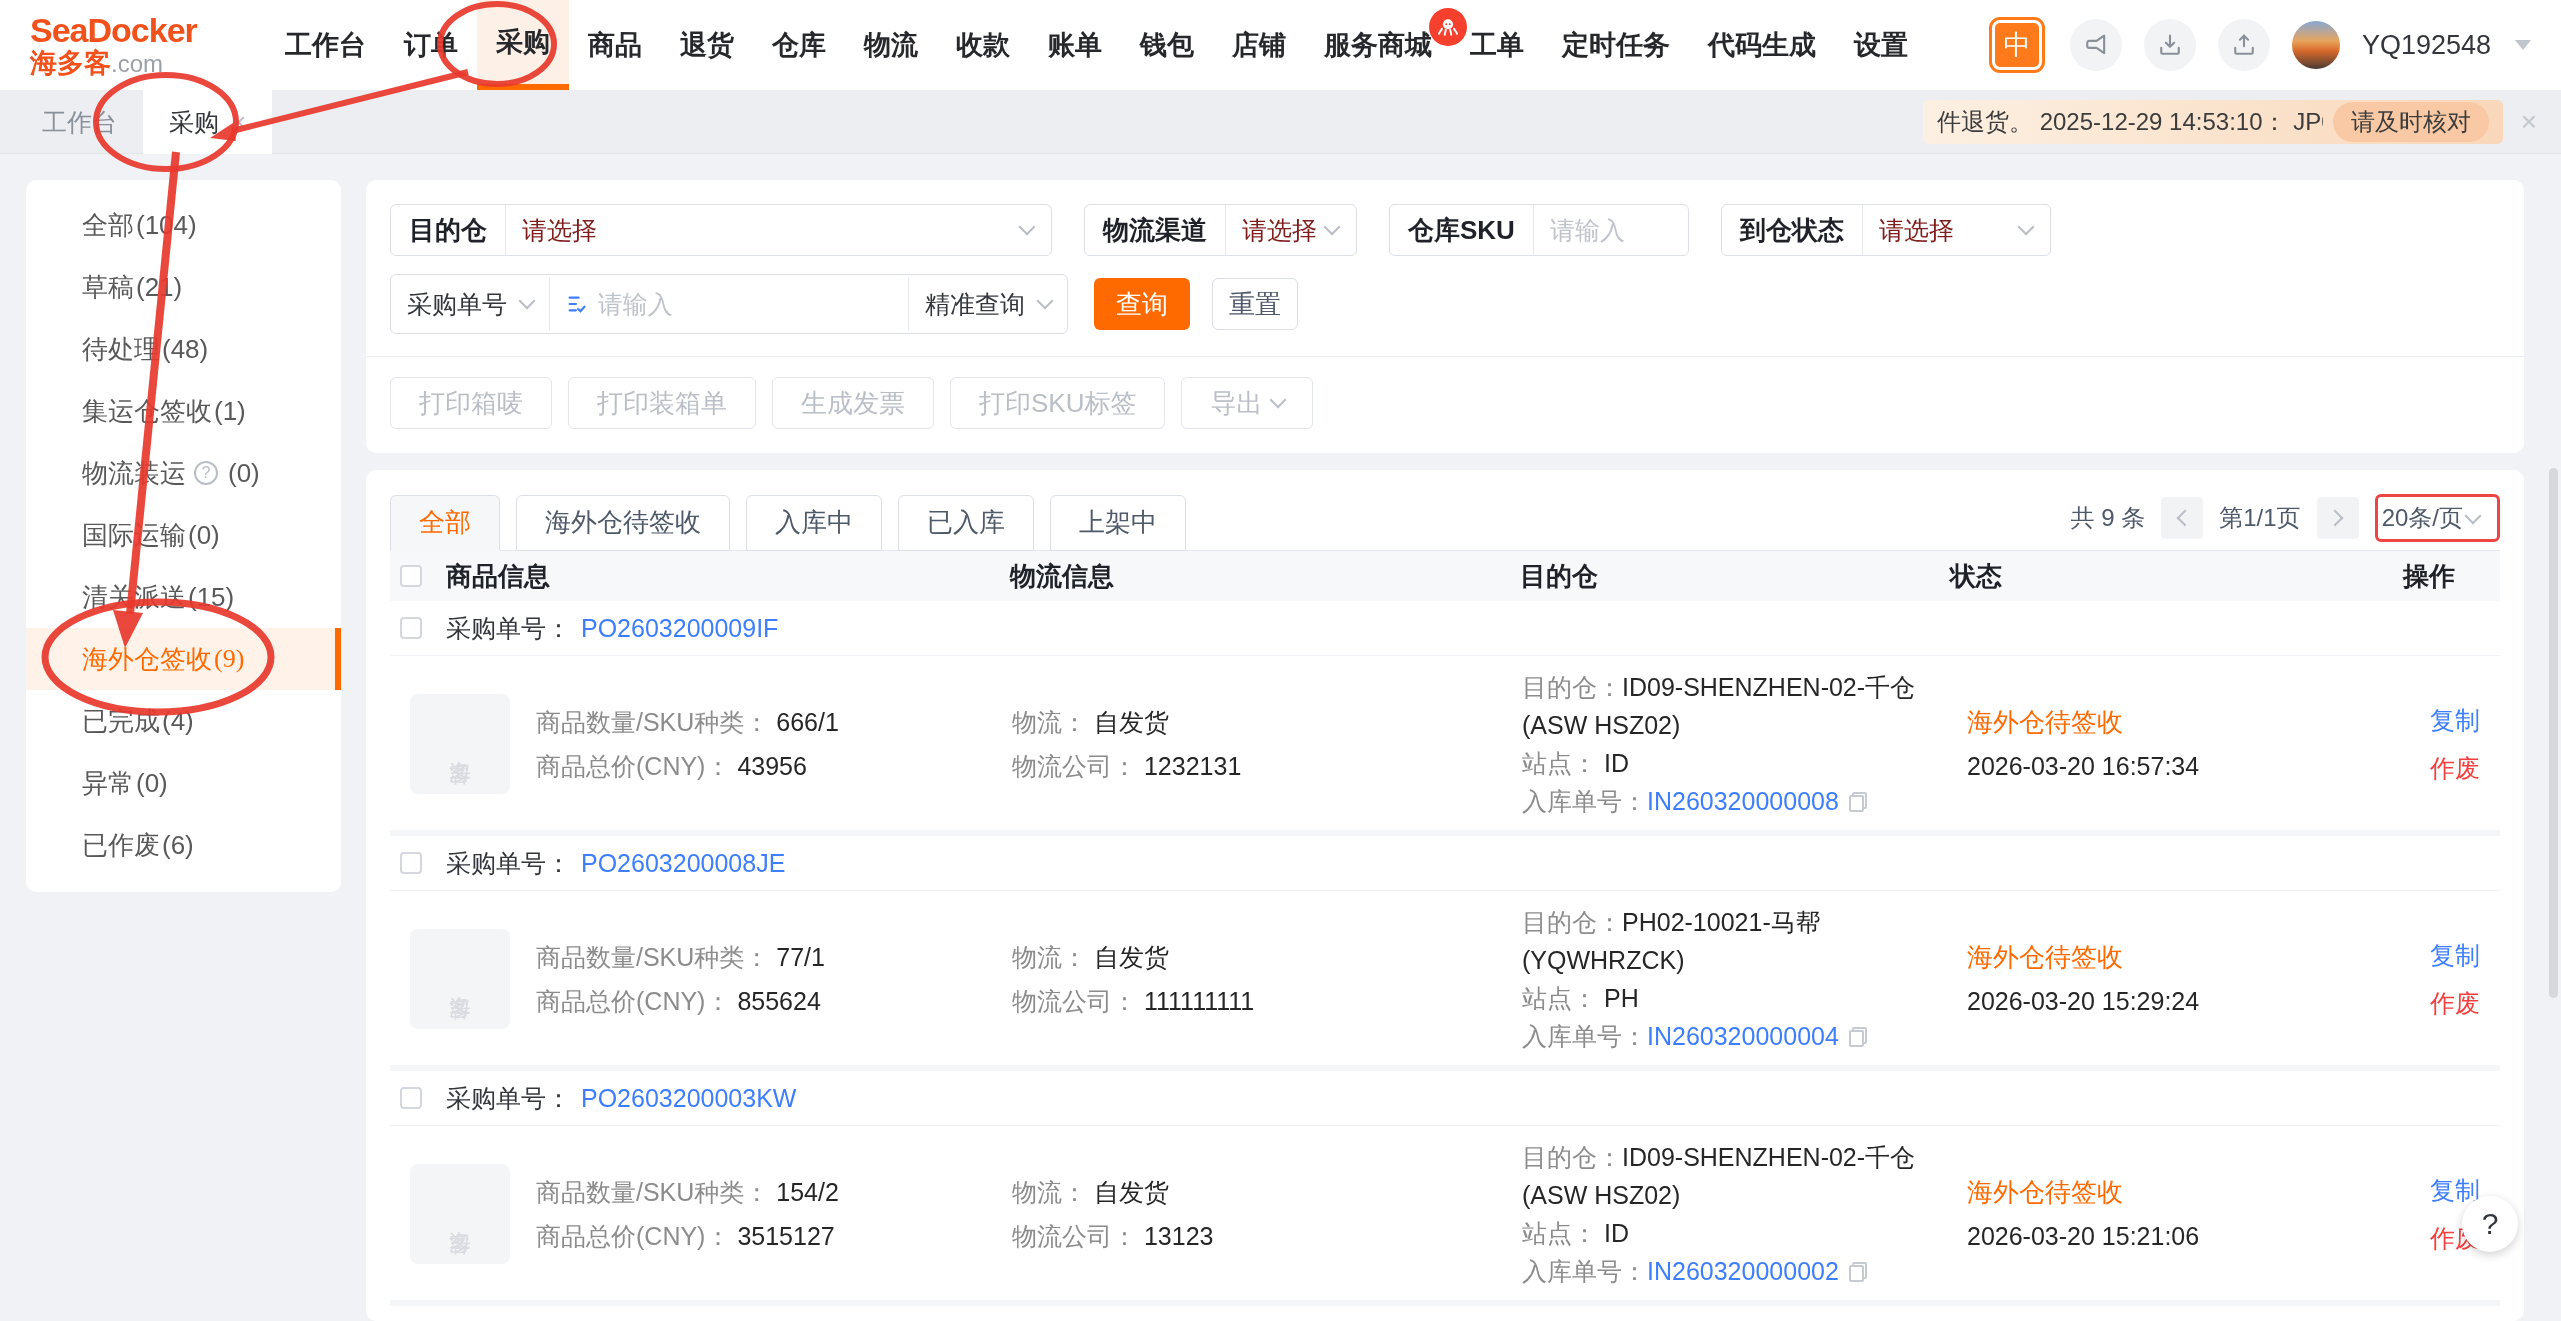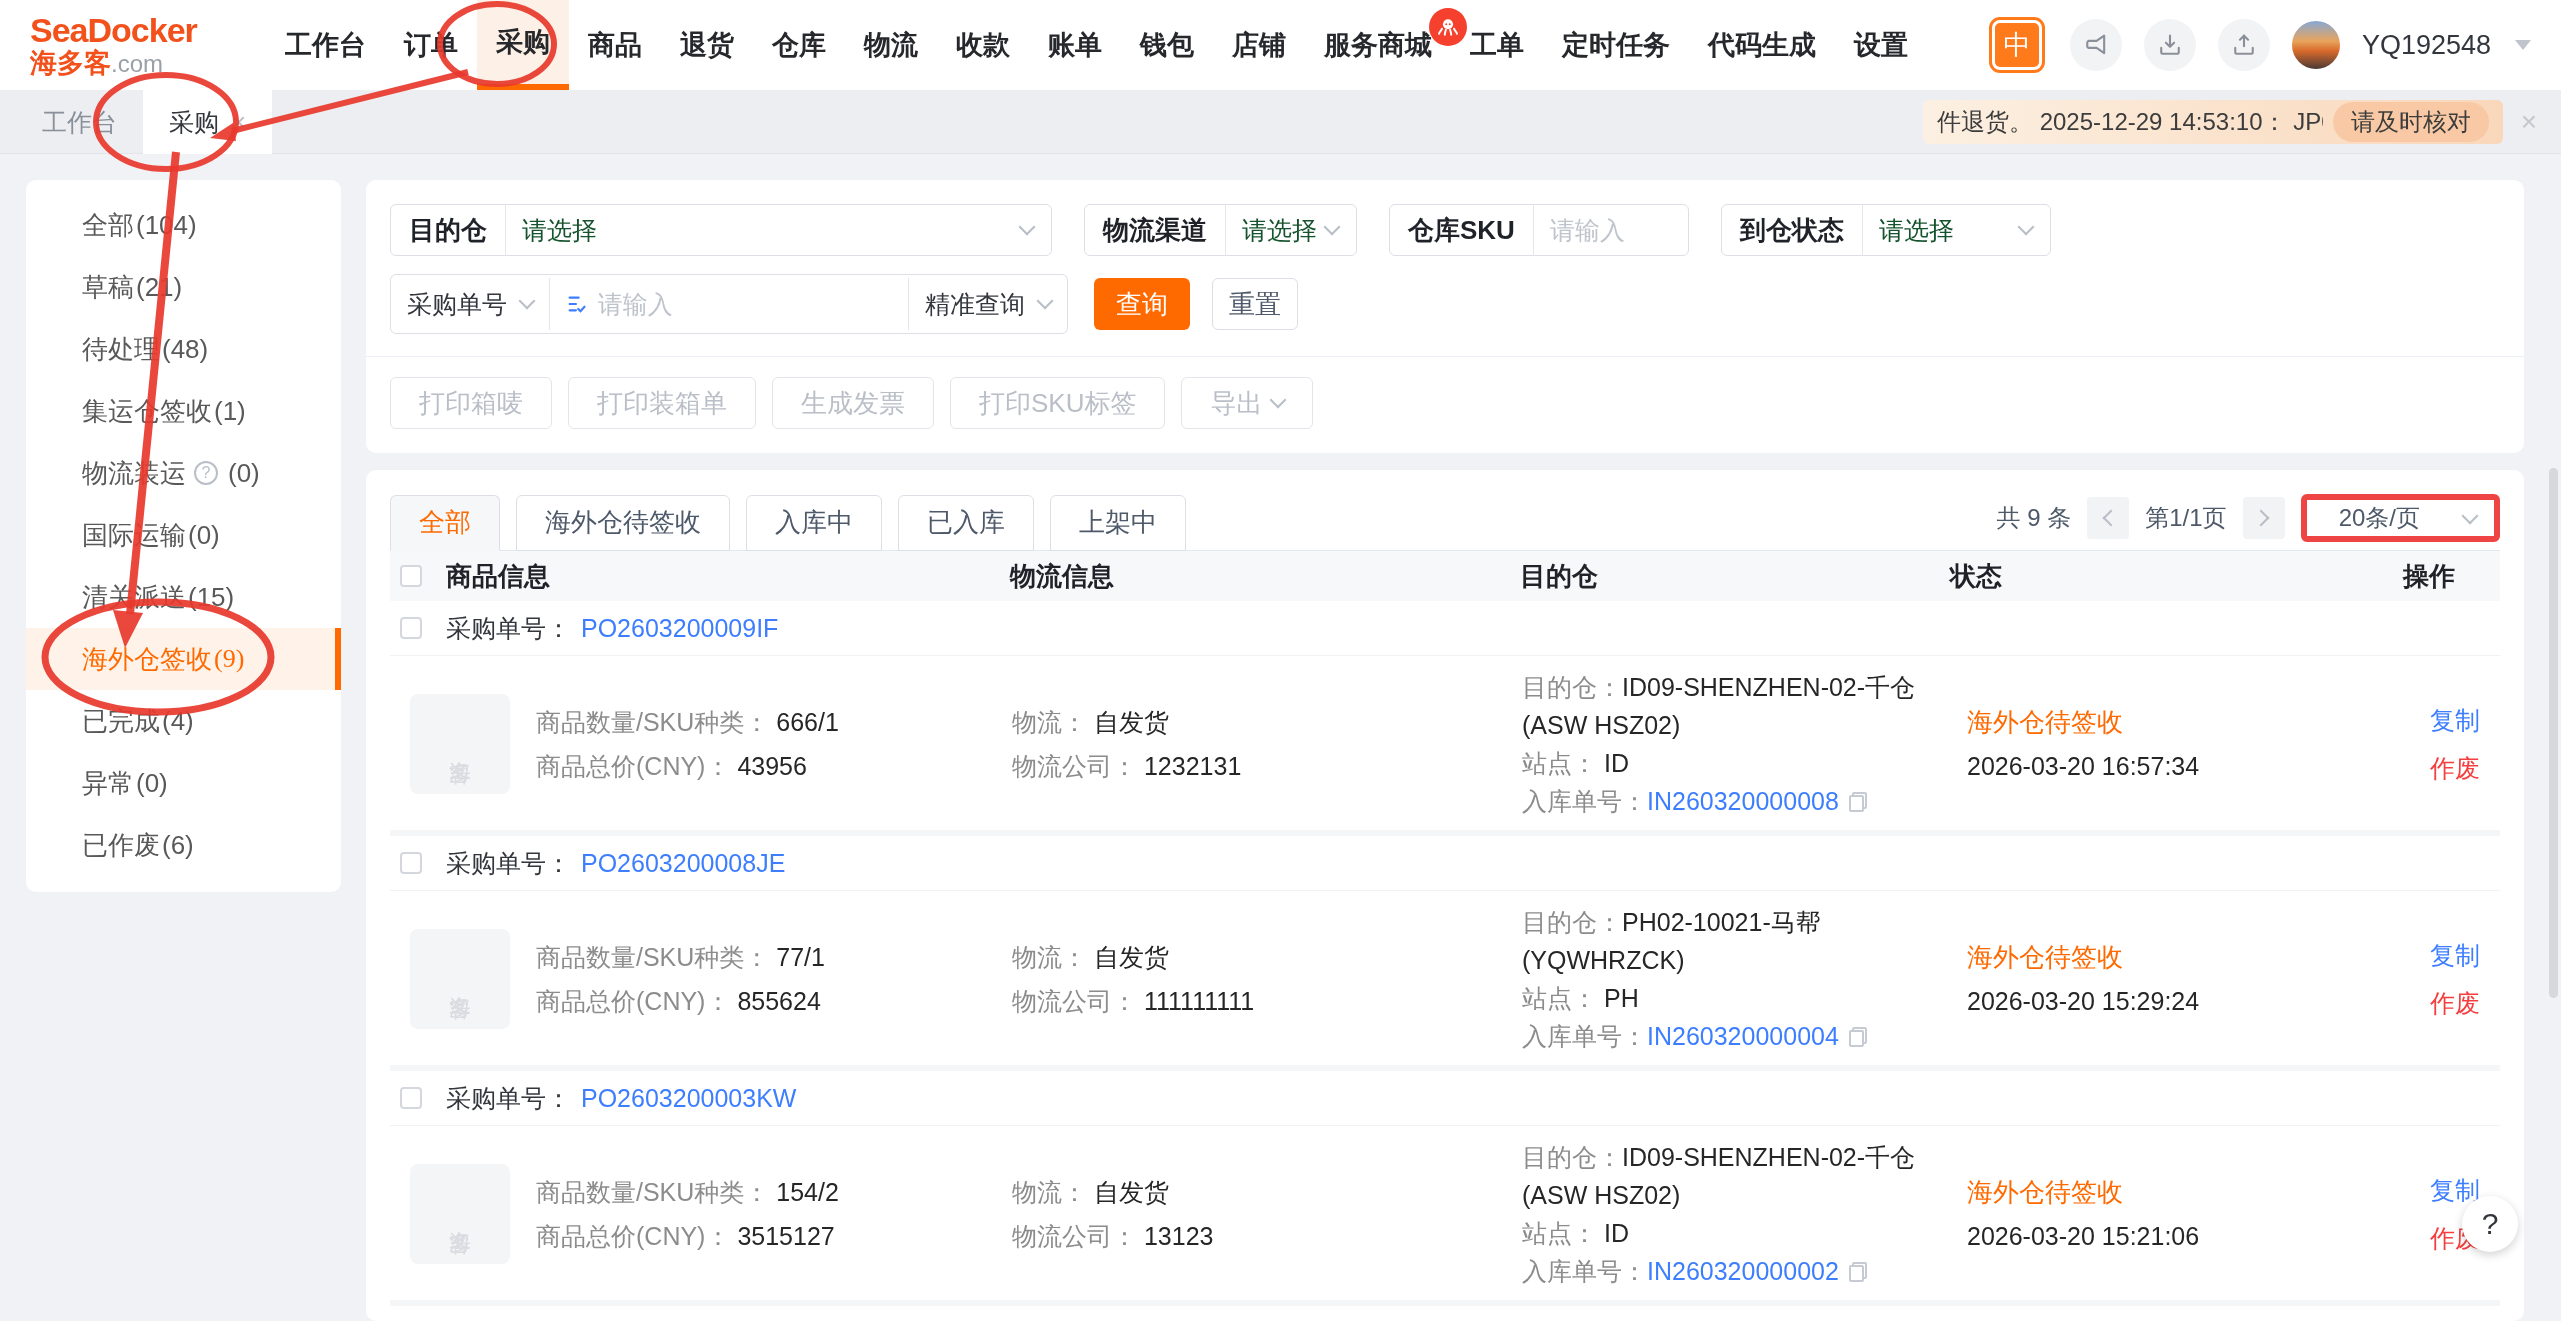--- a/index.html
+++ b/index.html
@@ -41,21 +41,21 @@
   .q-ic { width:24px; height:24px; border-radius:50%; border:2px solid #b9bec7; color:#b9bec7; font-size:16px; display:inline-flex; align-items:center; justify-content:center; margin:0 8px; }
   .side-item .cnt { margin-left:2px; }
 
   
   .main { position:absolute; left:366px; top:180px; width:2158px; height:1141px; display:flex; flex-direction:column; gap:17px; z-index:1; }
   .card { background:#fff; border-radius:10px; }
   .filters-card { padding:24px; flex:none; }
   .frow { display:flex; align-items:center; gap:32px; }
   .fbox { height:52px; border:1px solid #dcdfe6; border-radius:6px; display:flex; align-items:center; background:#fff; cursor:pointer; }
   .fbox .flabel { font-size:26px; font-weight:700; color:#1f2329; padding:0 18px; border-right:1px solid #e3e6eb; height:52px; display:flex; align-items:center; }
-  .fbox .fph { font-size:25px; color:#14532d; padding:0 16px; flex:1; white-space:nowrap; overflow:hidden; }
+  .fbox .fph { font-size:25px; color:#7f1d1d; padding:0 16px; flex:1; white-space:nowrap; overflow:hidden; }
   .fbox input { border:none; outline:none; font-size:25px; padding:0 16px; flex:1; width:60px; color:#262626; }
   .fbox input::placeholder { color:#bfc4cc; }
   .chev { flex:none; width:12px; height:12px; border-right:2px solid #b9bec7; border-bottom:2px solid #b9bec7; transform:rotate(45deg); margin:-6px 18px 0 4px; }
   .frow2 { margin-top:18px; display:flex; align-items:center; }
   .sgroup { height:60px; border:1px solid #dcdfe6; border-radius:6px; display:flex; align-items:center; }
   .sg-seg { height:52px; display:flex; align-items:center; font-size:25px; color:#33373d; padding:0 16px; cursor:pointer; }
   .sg-seg.mid { border-left:1px solid #e3e6eb; border-right:1px solid #e3e6eb; width:360px; }
   .sg-seg.mid input { border:none; outline:none; font-size:25px; width:100%; margin-left:10px; }
   .sg-seg.mid input::placeholder { color:#bfc4cc; }
   .btn { height:52px; border-radius:6px; font-size:26px; display:flex; align-items:center; justify-content:center; cursor:pointer; }
@@ -69,21 +69,21 @@
   
   .table-card { flex:1; padding:24px 24px 0; overflow:hidden; }
   .tabs-row { display:flex; align-items:center; gap:16px; border-bottom:1px solid #e4e7ed; }
   .stab { height:56px; padding:0 28px; border:1px solid #dcdfe6; border-radius:6px 6px 0 0; background:#fff; display:flex; align-items:center; font-size:26px; color:#4e5969; cursor:pointer; margin-bottom:-1px; }
   .stab.active { color:#ff6a00; background:#f6f7f8; border-bottom-color:#f6f7f8; }
   .pager { margin-left:auto; display:flex; align-items:center; gap:16px; font-size:24px; color:#4e5969; padding-bottom:8px; }
   .pg-btn { width:42px; height:42px; background:#f2f3f5; border-radius:4px; display:flex; align-items:center; justify-content:center; cursor:pointer; }
   .pg-btn .chev { margin:0; }
   .pg-btn .chev.left { transform:rotate(135deg); margin-left:6px; }
   .pg-btn .chev.right { transform:rotate(-45deg); margin-right:6px; }
-  .pg-select { height:48px; border:6px solid #ef4444; border-radius:6px; display:flex; align-items:center; padding:0 0 0 32px; cursor:pointer;gap:40px; }
+  .pg-select { height:48px; border:3px solid #ef4444; border-radius:6px; display:flex; align-items:center; padding:0 0 0 4px; cursor:pointer; }
   .pg-select .chev { margin-top:-4px; }
 
   .thead { display:flex; align-items:center; height:50px; background:#f7f8fa; font-size:26px; font-weight:700; color:#1f2329; padding-left:10px; }
   .cb { flex:none; width:22px; height:22px; border:2px solid #d4d7dd; border-radius:4px; background:#fff; cursor:pointer; }
   .th-product { width:578px; padding-left:24px; }
   .th-logi { width:510px; padding-left:10px; }
   .th-dest { width:430px; padding-left:10px; }
   .th-status { width:445px; padding-left:10px; }
   .th-ops { flex:1; text-align:right; padding-right:45px; }
 

